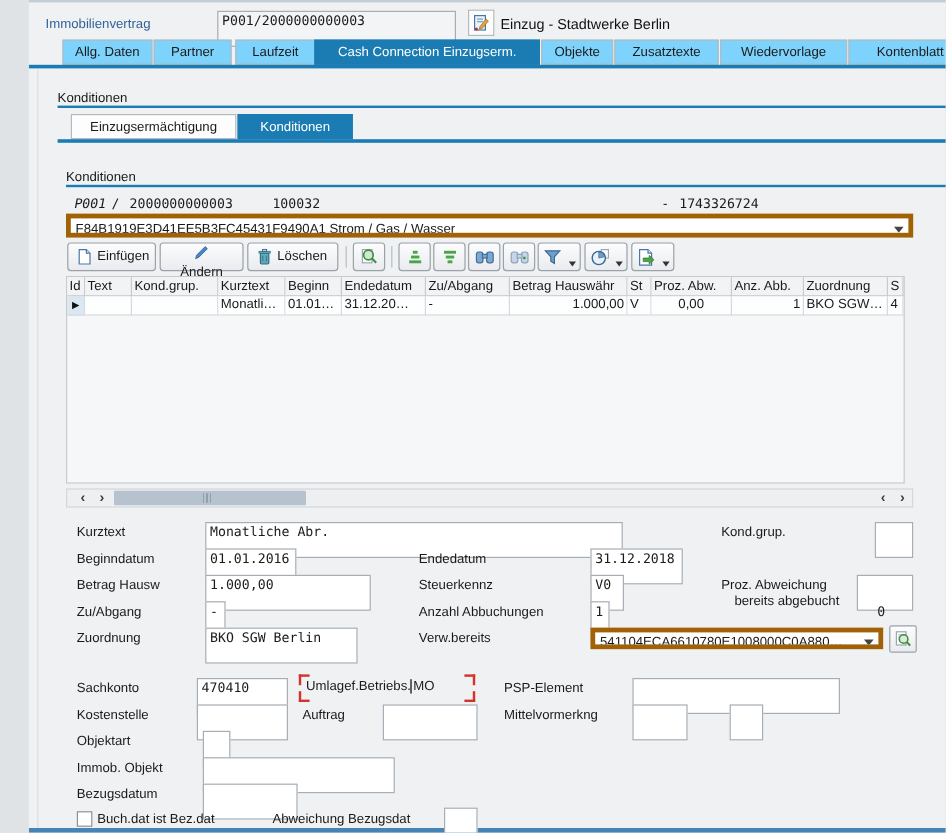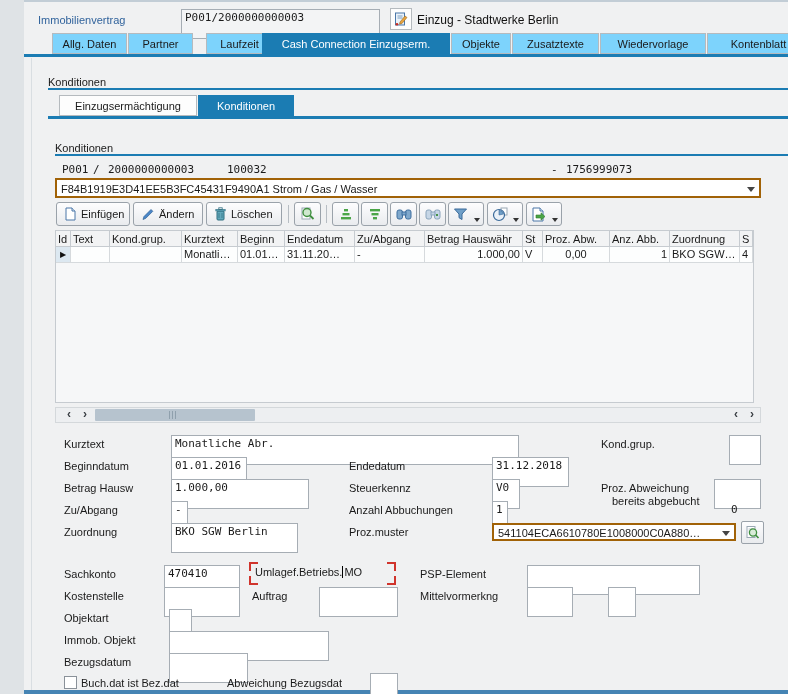--- a/index.html
+++ b/index.html
@@ -31,21 +31,21 @@
   
   .section-title{left:24px;top:71px;}
   .section-underline{left:24px;top:86px;width:748px;height:2px;background:#1b7cb3;}
   .subtab{position:absolute;top:93px;height:21px;line-height:21px;text-align:center;background:#fdfdfd;
           border:1px solid #b5babe;box-sizing:border-box;}
   .subtab.active{background:#1b7cb3;border-color:#1b7cb3;color:#fff;}
   .subtabline{left:24px;top:114px;width:748px;height:3px;background:#1b7cb3;}
   
   .gb-title{left:31px;top:137px;}
   .gb-underline{left:31px;top:152px;width:740px;height:2px;background:#1b7cb3;}
-  .combo{position:absolute;background:#fff;border:2px solid #a16207;box-sizing:border-box;
+  .combo{position:absolute;background:#fff;border:4px solid #a16207;box-sizing:border-box;
          line-height:18px;padding:0 16px 0 4px;white-space:nowrap;overflow:hidden;}
   .combo .chev{position:absolute;right:4px;top:7px;width:0;height:0;border-left:4px solid transparent;
          border-right:4px solid transparent;border-top:5px solid #444;}
   
   .tbtn{position:absolute;top:200px;height:24px;display:flex;align-items:center;gap:4px;padding:0 7px;
         background:linear-gradient(#fdfdfe,#e9ebee);border:1px solid #9aa2aa;border-radius:3px;
         box-sizing:border-box;font-size:11px;}
   .tico{position:absolute;top:200px;height:24px;width:27px;display:flex;align-items:center;justify-content:center;
         background:linear-gradient(#fdfdfe,#e9ebee);border:1px solid #9aa2aa;border-radius:3px;box-sizing:border-box;}
   .tico.wide{width:36px;justify-content:flex-start;padding-left:4px;}
@@ -105,60 +105,60 @@
         <path d="M6 10 L11 4 L13 5.5 L8 11.5 L5.5 12.2 Z" fill="#e8a33d" stroke="#9a6a1e" stroke-width="0.6"></path>
         <circle cx="3" cy="12.2" r="1.3" fill="#cc2d23"></circle>
       </svg>
     </span>
   </div>
   <div class="lbl hdr-title">Einzug - Stadtwerke Berlin</div>
 
   <div class="tabstrip">
     <div class="tab" style="left:28px;width:75px;">Allg. Daten</div>
     <div class="tab" style="left:104px;width:65px;">Partner</div>
-    <div class="tab" style="left:182px;width:67px;">Laufzeit</div>
+    <div class="tab" style="left:172px;width:67px;">Laufzeit</div>
     <div class="tab active" style="left:238px;width:188px;">Cash Connection Einzugserm.</div>
     <div class="tab" style="left:427px;width:60px;">Objekte</div>
     <div class="tab" style="left:488px;width:87px;">Zusatztexte</div>
     <div class="tab" style="left:576px;width:106px;">Wiedervorlage</div>
     <div class="tab" style="left:683px;width:103px;">Kontenblatt</div>
   </div>
   <div class="abs tabline"></div>
 
   <div class="lbl section-title">Konditionen</div>
   <div class="abs section-underline"></div>
   <div class="subtab" style="left:35px;width:138px;">Einzugsermächtigung</div>
   <div class="subtab active" style="left:174px;width:96px;">Konditionen</div>
   <div class="abs subtabline"></div>
 
   <div class="lbl gb-title">Konditionen</div>
   <div class="abs gb-underline"></div>
 
-  <div class="lbl mono" style="left:38px;top:159px;">P001</div>
+  <div class="lbl mono" style="left:38px;top:159px;font-style:italic;">P001</div>
   <div class="lbl mono" style="left:69px;top:159px;">/</div>
   <div class="lbl mono" style="left:84px;top:159px;">2000000000003</div>
   <div class="lbl mono" style="left:203px;top:159px;">100032</div>
   <div class="lbl mono" style="left:527px;top:159px;">-</div>
-  <div class="lbl mono" style="left:542px;top:159px;">1756999073</div>
+  <div class="lbl mono" style="left:542px;top:159px;">1743326724</div>
 
   <div class="combo" style="left:31px;top:176px;width:706px;height:20px;line-height:18px;">
     <span>F84B1919E3D41EE5B3FC45431F9490A1 Strom / Gas / Wasser</span>
     <span class="chev"></span>
   </div>
 
   <div class="tbtn" style="left:32px;width:74px;">
     <span>
       <svg width="13" height="14" viewBox="0 0 13 14">
         <path d="M2 1 h6 l3 3 v9 h-9 z" fill="#fff" stroke="#4a77a8"></path>
         <path d="M8 1 v3 h3" fill="#dce7f2" stroke="#4a77a8"></path>
       </svg>
     </span>
     <span>Einfügen</span>
   </div>
-  <div class="tbtn" style="left:109px;width:70px;">
+  <div class="tbtn" style="left:109px;width:70px;flex-direction:column;">
     <span>
       <svg width="14" height="14" viewBox="0 0 14 14">
         <path d="M2 12.5 L3 9.5 L10 2.5 L11.8 4.3 L4.8 11.3 Z" fill="#4a86c8" stroke="#2d5f94" stroke-width="0.7"></path>
       </svg>
     </span>
     <span>Ändern</span>
   </div>
   <div class="tbtn" style="left:182px;width:76px;">
     <span>
       <svg width="13" height="14" viewBox="0 0 13 14">
@@ -263,21 +263,21 @@
       <div class="tcell c10">Anz. Abb.</div>
       <div class="tcell c11">Zuordnung</div>
       <div class="tcell c12">S</div>
     </div>
     <div class="trow tbody">
       <div class="tcell c0 selcell">▶</div>
       <div class="tcell c1"></div>
       <div class="tcell c2"></div>
       <div class="tcell c3">Monatli…</div>
       <div class="tcell c4">01.01…</div>
-      <div class="tcell c5">31.11.20…</div>
+      <div class="tcell c5">31.12.20…</div>
       <div class="tcell c6">-</div>
       <div class="tcell c7">1.000,00</div>
       <div class="tcell c8">V</div>
       <div class="tcell c9 num">0,00</div>
       <div class="tcell c10">1</div>
       <div class="tcell c11">BKO SGW…</div>
       <div class="tcell c12">4</div>
     </div>
     <div class="tbl-empty"></div>
   </div>
@@ -310,21 +310,21 @@
 
   <div class="lbl" style="left:40px;top:499px;">Zu/Abgang</div>
   <div class="field" style="left:147px;top:499px;width:17px;">-</div>
   <div class="lbl" style="left:325px;top:499px;">Anzahl Abbuchungen</div>
   <div class="field" style="left:468px;top:499px;width:16px;">1</div>
   <div class="lbl" style="left:577px;top:490px;padding-left:11px;">bereits abgebucht</div>
   <div class="lbl mono" style="left:707px;top:499px;">0</div>
 
   <div class="lbl" style="left:40px;top:521px;">Zuordnung</div>
   <div class="field" style="left:147px;top:521px;width:127px;">BKO SGW Berlin</div>
-  <div class="lbl" style="left:325px;top:521px;">Proz.muster</div>
+  <div class="lbl" style="left:325px;top:521px;">Verw.bereits</div>
   <div class="combo" style="left:468px;top:521px;width:244px;height:18px;line-height:16px;">
     <span>541104ECA6610780E1008000C0A880…</span>
     <span class="chev" style="top:6px;"></span>
   </div>
   <div class="icon-btn" style="left:717px;top:519px;width:21px;height:21px;border:1px solid #9aa2aa;background:linear-gradient(#fdfdfe,#e9ebee);border-radius:2px;">
     <span>
       <svg width="15" height="15" viewBox="0 0 15 15">
         <rect x="2" y="1.5" width="8" height="11" fill="#fff" stroke="#9aa8b4"></rect>
         <line x1="3.5" y1="4" x2="8" y2="4" stroke="#b8c4cc"></line>
         <line x1="3.5" y1="6" x2="8" y2="6" stroke="#b8c4cc"></line>

